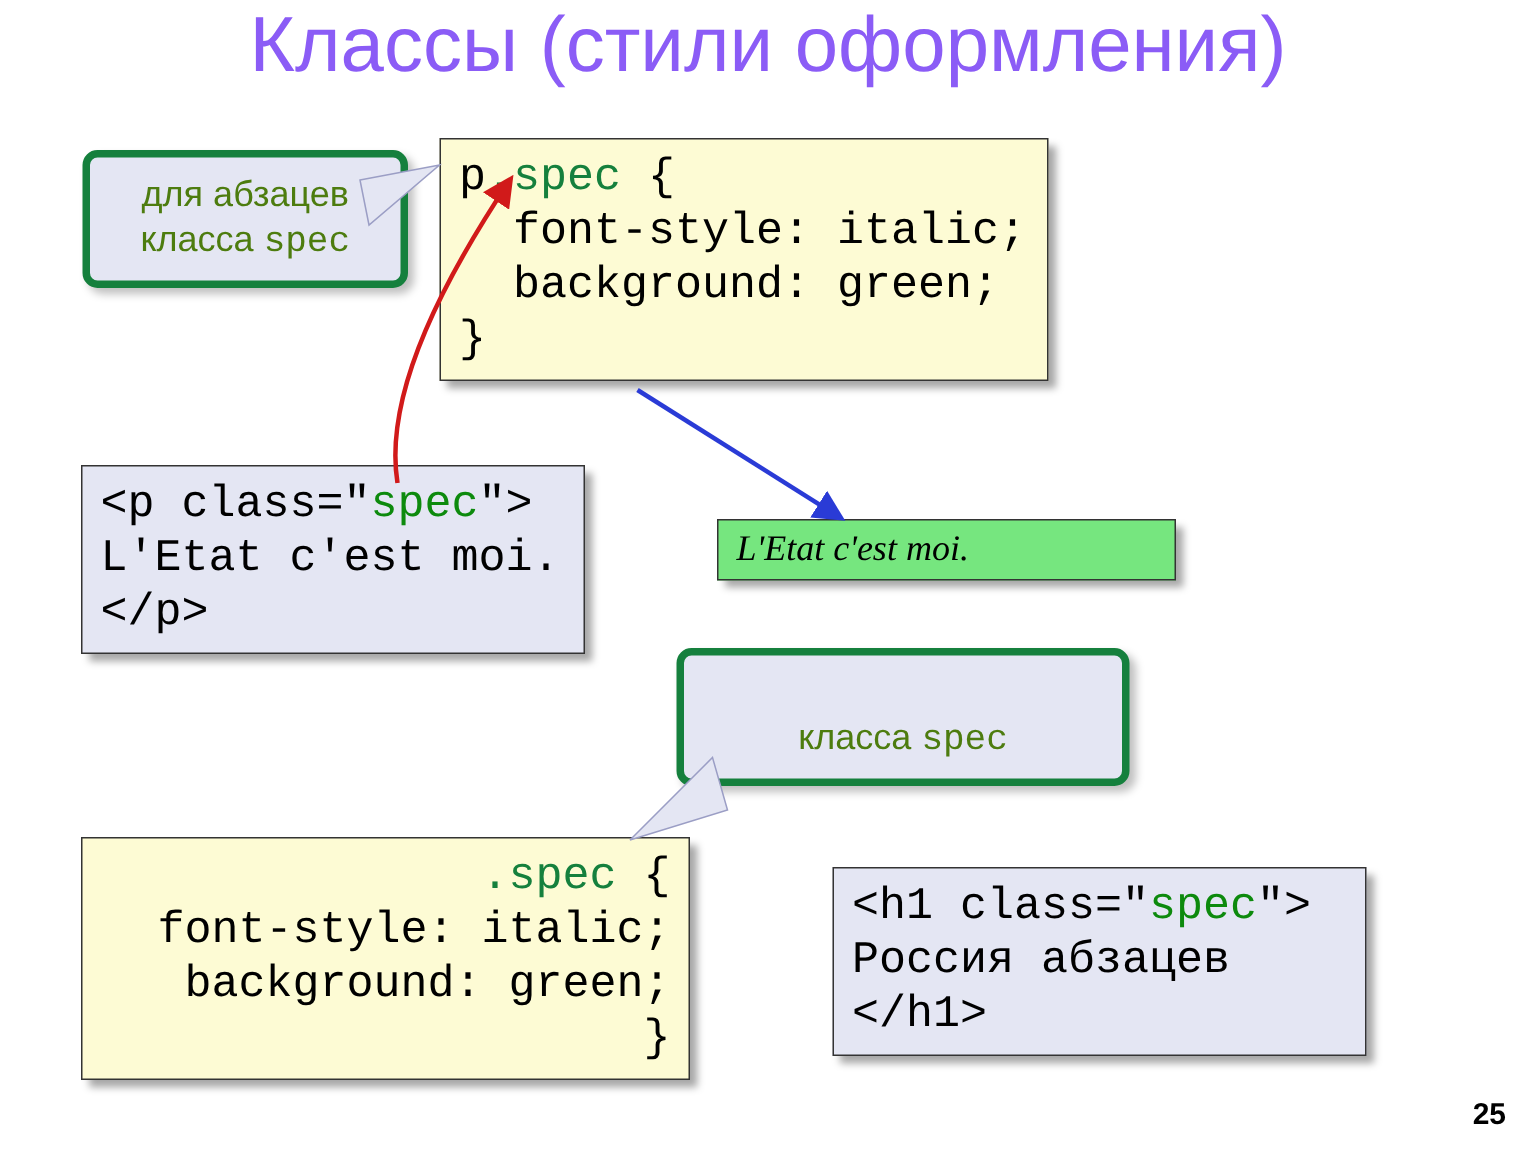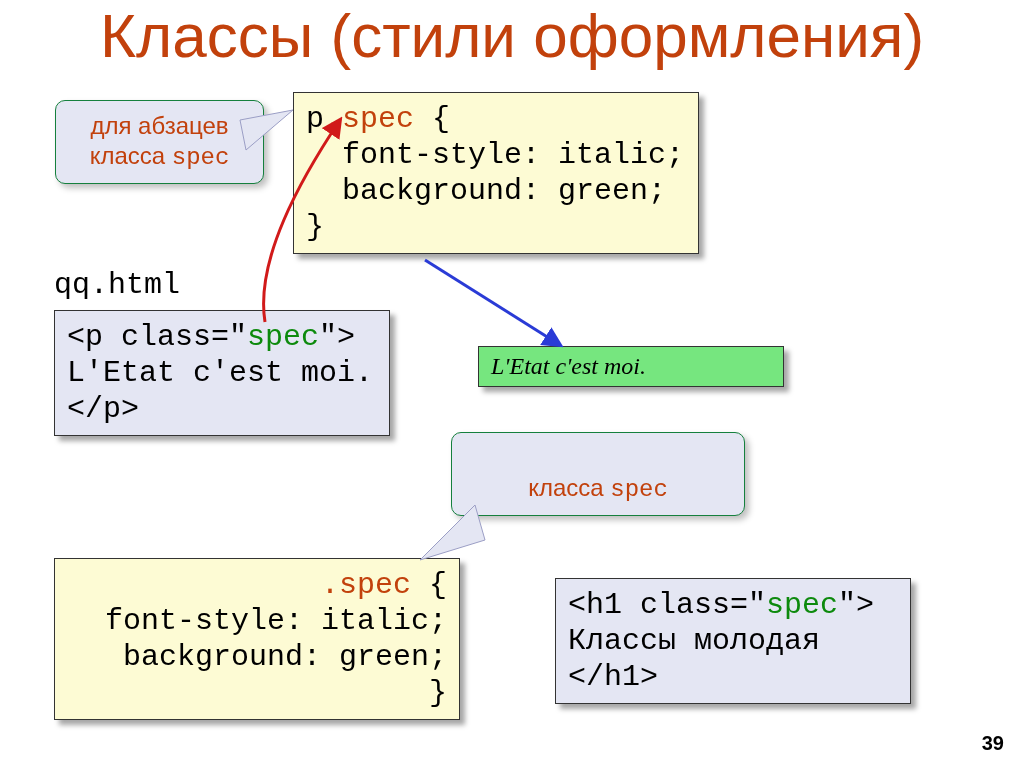--- a/index.html
+++ b/index.html
@@ -16,33 +16,33 @@
     position: relative;
     width: 1024px;
     height: 767px;
   }
   .title {
     position: absolute;
     top: 0px;
     left: 0;
     width: 1024px;
     text-align: center;
-    font-size: 62px;
+    font-size: 52px;
     font-weight: 400;
-    color: #c2410c;
+    color: #8b5cf6;
   }
   .callout {
     position: absolute;
     background: #e4e6f3;
-    border: 1px solid #15803d;
+    border: 5px solid #15803d;
     border-radius: 10px;
     box-shadow: 4px 4px 6px rgba(0,0,0,0.25);
     padding: 10px 16px;
     font-size: 24px;
-    color: #c2410c;
+    color: #4d7c0f;
     text-align: center;
     line-height: 1.25;
   }
   .callout .mono { font-family: "Courier New", monospace; }
   .codebox {
     position: absolute;
     background: #e4e6f3;
     border: 1px solid #333;
     box-shadow: 5px 5px 5px rgba(0,0,0,0.35);
     padding: 8px 12px;
@@ -80,62 +80,61 @@
     font-weight: bold;
     color: #000;
   }
   svg.overlay {
     position: absolute;
     top: 0; left: 0;
     width: 1024px;
     height: 767px;
     pointer-events: none;
   }
-  .red { color: #c2410c; margin-top: 28px; }
+  .red { color: #15803d; margin-top: 28px; }
   .green { color: #0d8a0d; }
 </style>
 </head>
 <body>
 <div class="slide">
 
 <div class="title">Классы (стили оформления)</div>
 
 <div class="callout" style="left:55px; top:100px; width:175px;">
   <span>для абзацев</span><br>
   <span>класса </span><span class="mono">spec</span>
 </div>
 
 <div class="codebox css-box" style="left:293px; top:92px; width:380px;"><span>p</span><span class="red">.spec</span><span> {</span>
 <span>  font-style: italic;</span>
 <span>  background: green;</span>
 <span>}</span></div>
 
-<div class="filename" style="left:54px; top:268px;">qq.html</div>
 
 <div class="codebox" style="left:54px; top:310px; width:310px;"><span>&lt;p class="</span><span class="green">spec</span><span>"&gt;</span>
 <span>L'Etat c'est moi.</span>
 <span>&lt;/p&gt;</span></div>
 
 <div class="greenbox" style="left:478px; top:346px; width:280px;">L'Etat c'est moi.</div>
 
 <div class="callout" style="left:451px; top:432px; width:260px;">
   <br>
   <span>класса </span><span class="mono">spec</span>
 </div>
 
 <div class="codebox css-box" style="left:54px; top:558px; width:380px;text-align:right;"><span class="red">.spec</span><span> {</span>
 <span> font-style: italic;</span>
 <span> background: green;</span>
 <span>}</span></div>
 
 <div class="codebox" style="left:555px; top:578px; width:330px;"><span>&lt;h1 class="</span><span class="green">spec</span><span>"&gt;</span>
-<span>Классы молодая</span>
+<span>Россия абзацев</span>
 <span>&lt;/h1&gt;</span></div>
 
-<div class="page-num">39</div>
+<div class="page-num">25</div>
 
 <svg class="overlay">
   <defs>
     <marker id="ah-red" viewBox="0 0 10 10" refX="8" refY="5" markerWidth="7" markerHeight="7" orient="auto">
       <path d="M0,0 L10,5 L0,10 z" fill="#d11a1a"></path>
     </marker>
     <marker id="ah-blue" viewBox="0 0 10 10" refX="8" refY="5" markerWidth="7" markerHeight="7" orient="auto">
       <path d="M0,0 L10,5 L0,10 z" fill="#2a3bd6"></path>
     </marker>
   </defs>

